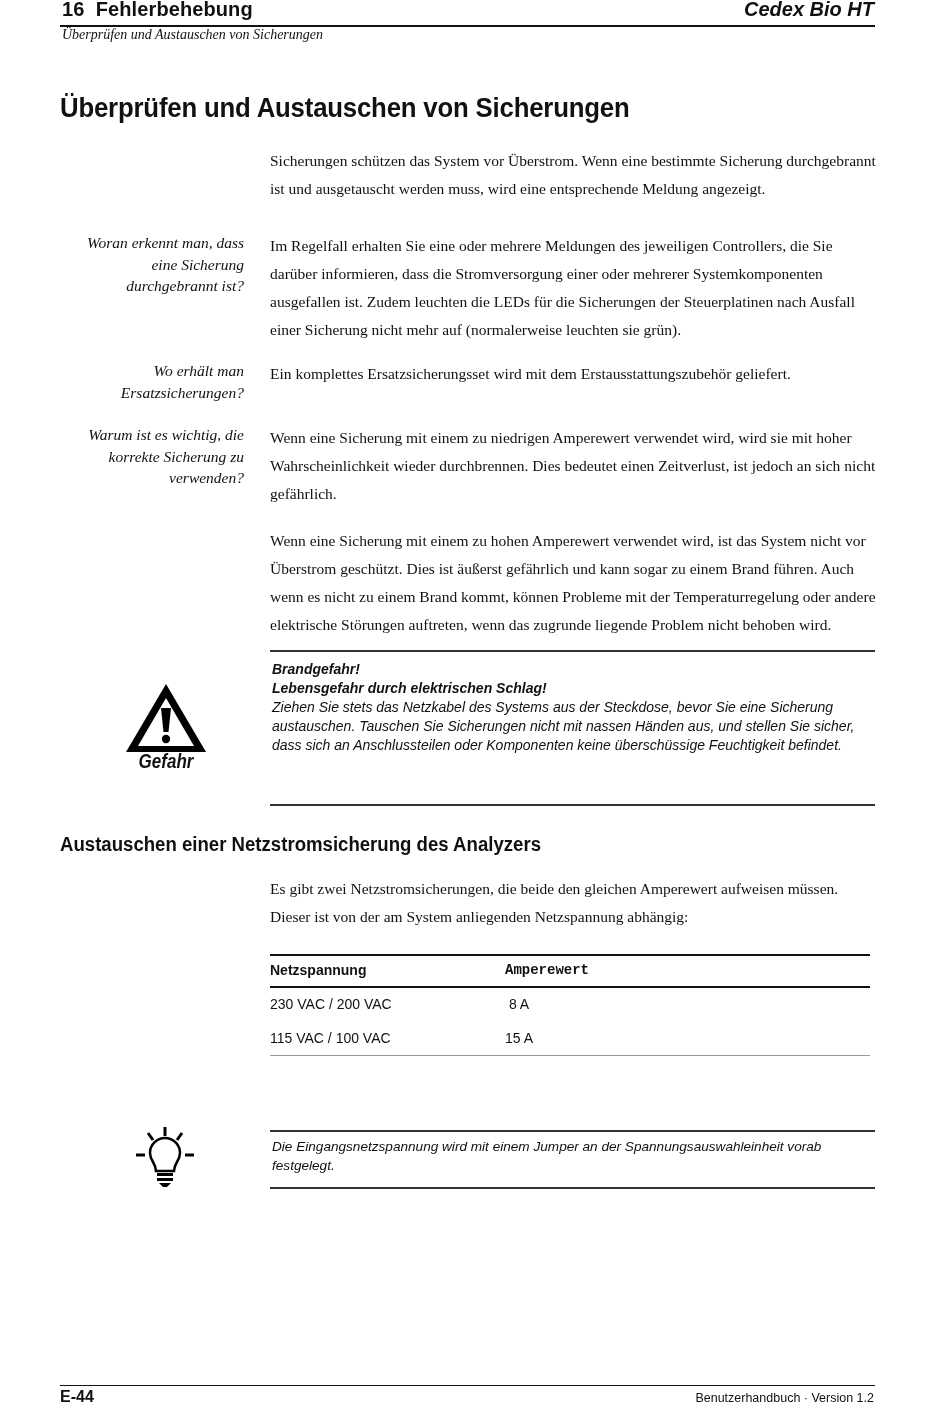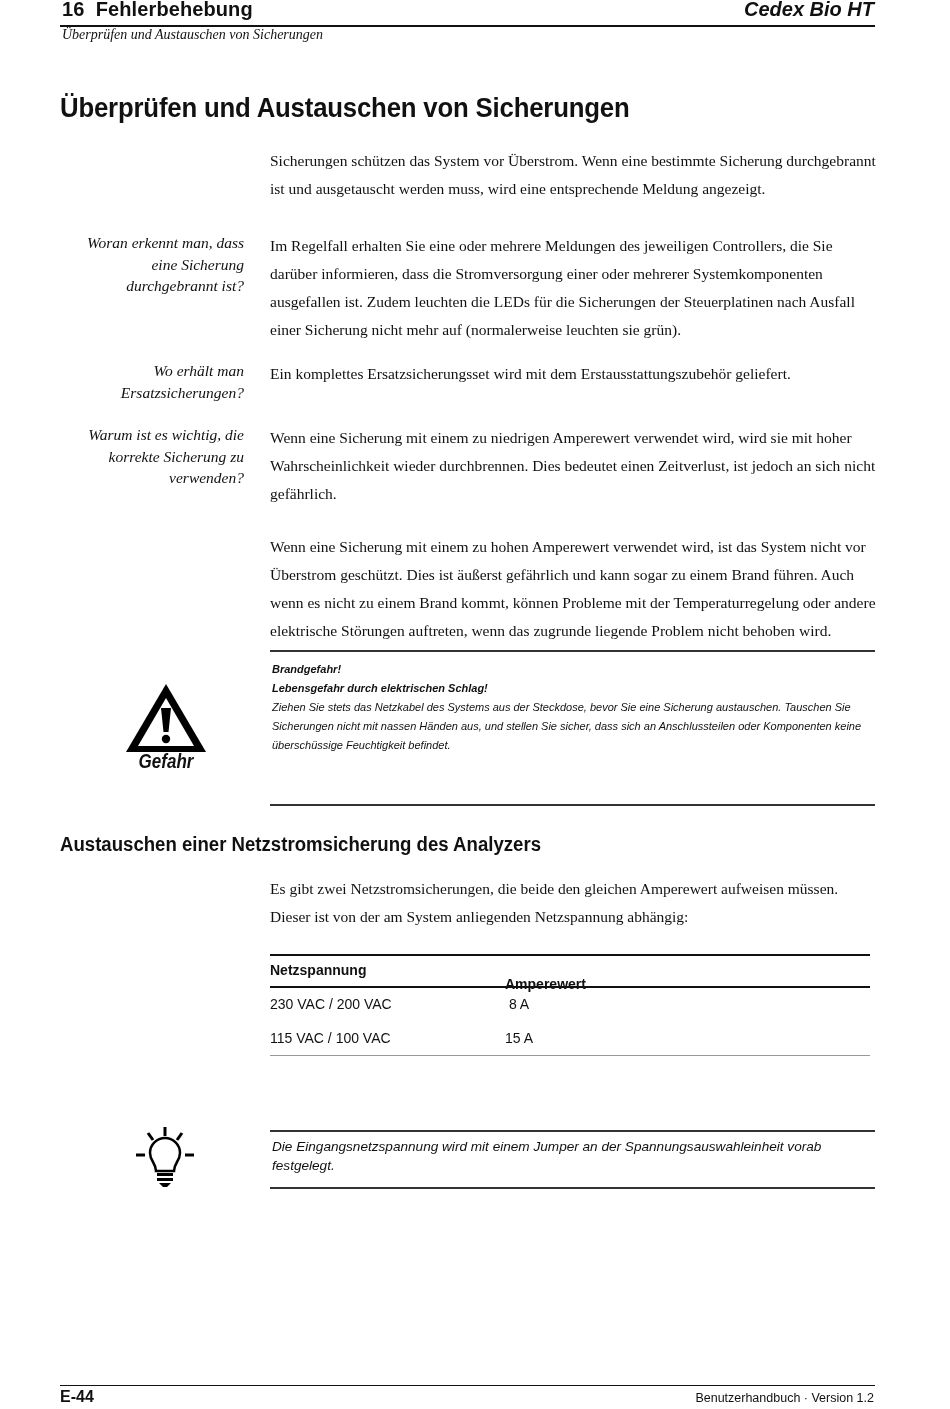--- a/index.html
+++ b/index.html
@@ -19,21 +19,21 @@
 
   
   .margin-note { width: 186px; left: 58px; text-align: right; font-size: 15.5px; font-style: italic; line-height: 21.5px; }
 
   
   .body-text { left: 270px; width: 610px; font-size: 15.5px; line-height: 28px; }
   .body-text p { margin: 0; }
 
   
   .warn-rule { left: 270px; width: 605px; height: 2px; background: #333; }
-  .warn-text { left: 272px; top: 660px; width: 603px; font-size: 11px; line-height: 19px; font-style: italic; }
+  .warn-text { left: 272px; top: 660px; width: 603px; font-size: 14px; line-height: 19px; font-style: italic; }
   .warn-text .w-h { font-weight: bold; }
   .warn-icon { left: 122px; top: 680px; width: 88px; height: 100px; }
 
   
   .section-title { left: 60px; top: 833px; font-size: 20px; font-weight: bold; transform: scaleX(0.93); transform-origin: left top; }
 
   
   .tbl { left: 270px; top: 955px; width: 600px; }
   .tbl-rule { width: 600px; height: 2px; background: #111; position: absolute; left: 0; }
   .tbl-rule.light { background: #999; height: 1px; }
@@ -69,21 +69,21 @@
   <p>Im Regelfall erhalten Sie eine oder mehrere Meldungen des jeweiligen Controllers, die Sie darüber informieren, dass die Stromversorgung einer oder mehrerer Systemkomponenten ausgefallen ist. Zudem leuchten die LEDs für die Sicherungen der Steuerplatinen nach Ausfall einer Sicherung nicht mehr auf (normalerweise leuchten sie grün).</p>
 </div>
 
 <div class="abs serif margin-note" style="top:360px;">Wo erhält man Ersatzsicherungen?</div>
 <div class="abs serif body-text" style="top:360px;">
   <p>Ein komplettes Ersatzsicherungsset wird mit dem Erstausstattungszubehör geliefert.</p>
 </div>
 
 <div class="abs serif margin-note" style="top:424px;">Warum ist es wichtig, die korrekte Sicherung zu verwenden?</div>
 <div class="abs serif body-text" style="top:424px;">
-  <p style="margin-bottom:25px;">Wenn eine Sicherung mit einem zu niedrigen Amperewert verwendet wird, wird sie mit hoher Wahrscheinlichkeit wieder durchbrennen. Dies bedeutet einen Zeitverlust, ist jedoch an sich nicht gefährlich.</p>
+  <p style="margin-bottom:19px;">Wenn eine Sicherung mit einem zu niedrigen Amperewert verwendet wird, wird sie mit hoher Wahrscheinlichkeit wieder durchbrennen. Dies bedeutet einen Zeitverlust, ist jedoch an sich nicht gefährlich.</p>
   <p>Wenn eine Sicherung mit einem zu hohen Amperewert verwendet wird, ist das System nicht vor Überstrom geschützt. Dies ist äußerst gefährlich und kann sogar zu einem Brand führen. Auch wenn es nicht zu einem Brand kommt, können Probleme mit der Temperaturregelung oder andere elektrische Störungen auftreten, wenn das zugrunde liegende Problem nicht behoben wird.</p>
 </div>
 
 <div class="abs warn-rule" style="top:650px;"></div>
 <div class="abs warn-icon">
   <svg width="88" height="100" viewBox="0 0 88 100">
     <polygon points="44,4 84,72 4,72" fill="#000"></polygon>
     <polygon points="44,18 72,66 16,66" fill="#fff"></polygon>
     <polygon points="39,28 49,28 46.5,52 41.5,52" fill="#000"></polygon>
     <circle cx="44" cy="59" r="4.2" fill="#000"></circle>
@@ -98,21 +98,21 @@
 <div class="abs warn-rule" style="top:804px;"></div>
 
 <div class="abs sans section-title">Austauschen einer Netzstromsicherung des Analyzers</div>
 <div class="abs serif body-text" style="top:875px;">
   <p>Es gibt zwei Netzstromsicherungen, die beide den gleichen Amperewert aufweisen müssen. Dieser ist von der am System anliegenden Netzspannung abhängig:</p>
 </div>
 
 <div class="abs sans tbl">
   <div class="tbl-rule" style="top:-1px;"></div>
   <div class="tbl-cell tbl-head" style="left:0;top:7px;">Netzspannung</div>
-  <div class="tbl-cell tbl-head" style="left:235px;top:21px;">Amperewert</div>
+  <div class="tbl-cell tbl-head" style="left:235px;top:7px;font-family:Liberation Mono, monospace;">Amperewert</div>
   <div class="tbl-rule" style="top:31px;"></div>
   <div>
     <div class="tbl-cell" style="left:0;top:41px;">230 VAC / 200 VAC</div>
     <div class="tbl-cell" style="left:235px;top:41px;white-space:pre;"> 8 A</div>
   </div>
   <div>
     <div class="tbl-cell" style="left:0;top:75px;">115 VAC / 100 VAC</div>
     <div class="tbl-cell" style="left:235px;top:75px;">15 A</div>
   </div>
   <div class="tbl-rule light" style="top:100px;"></div>

